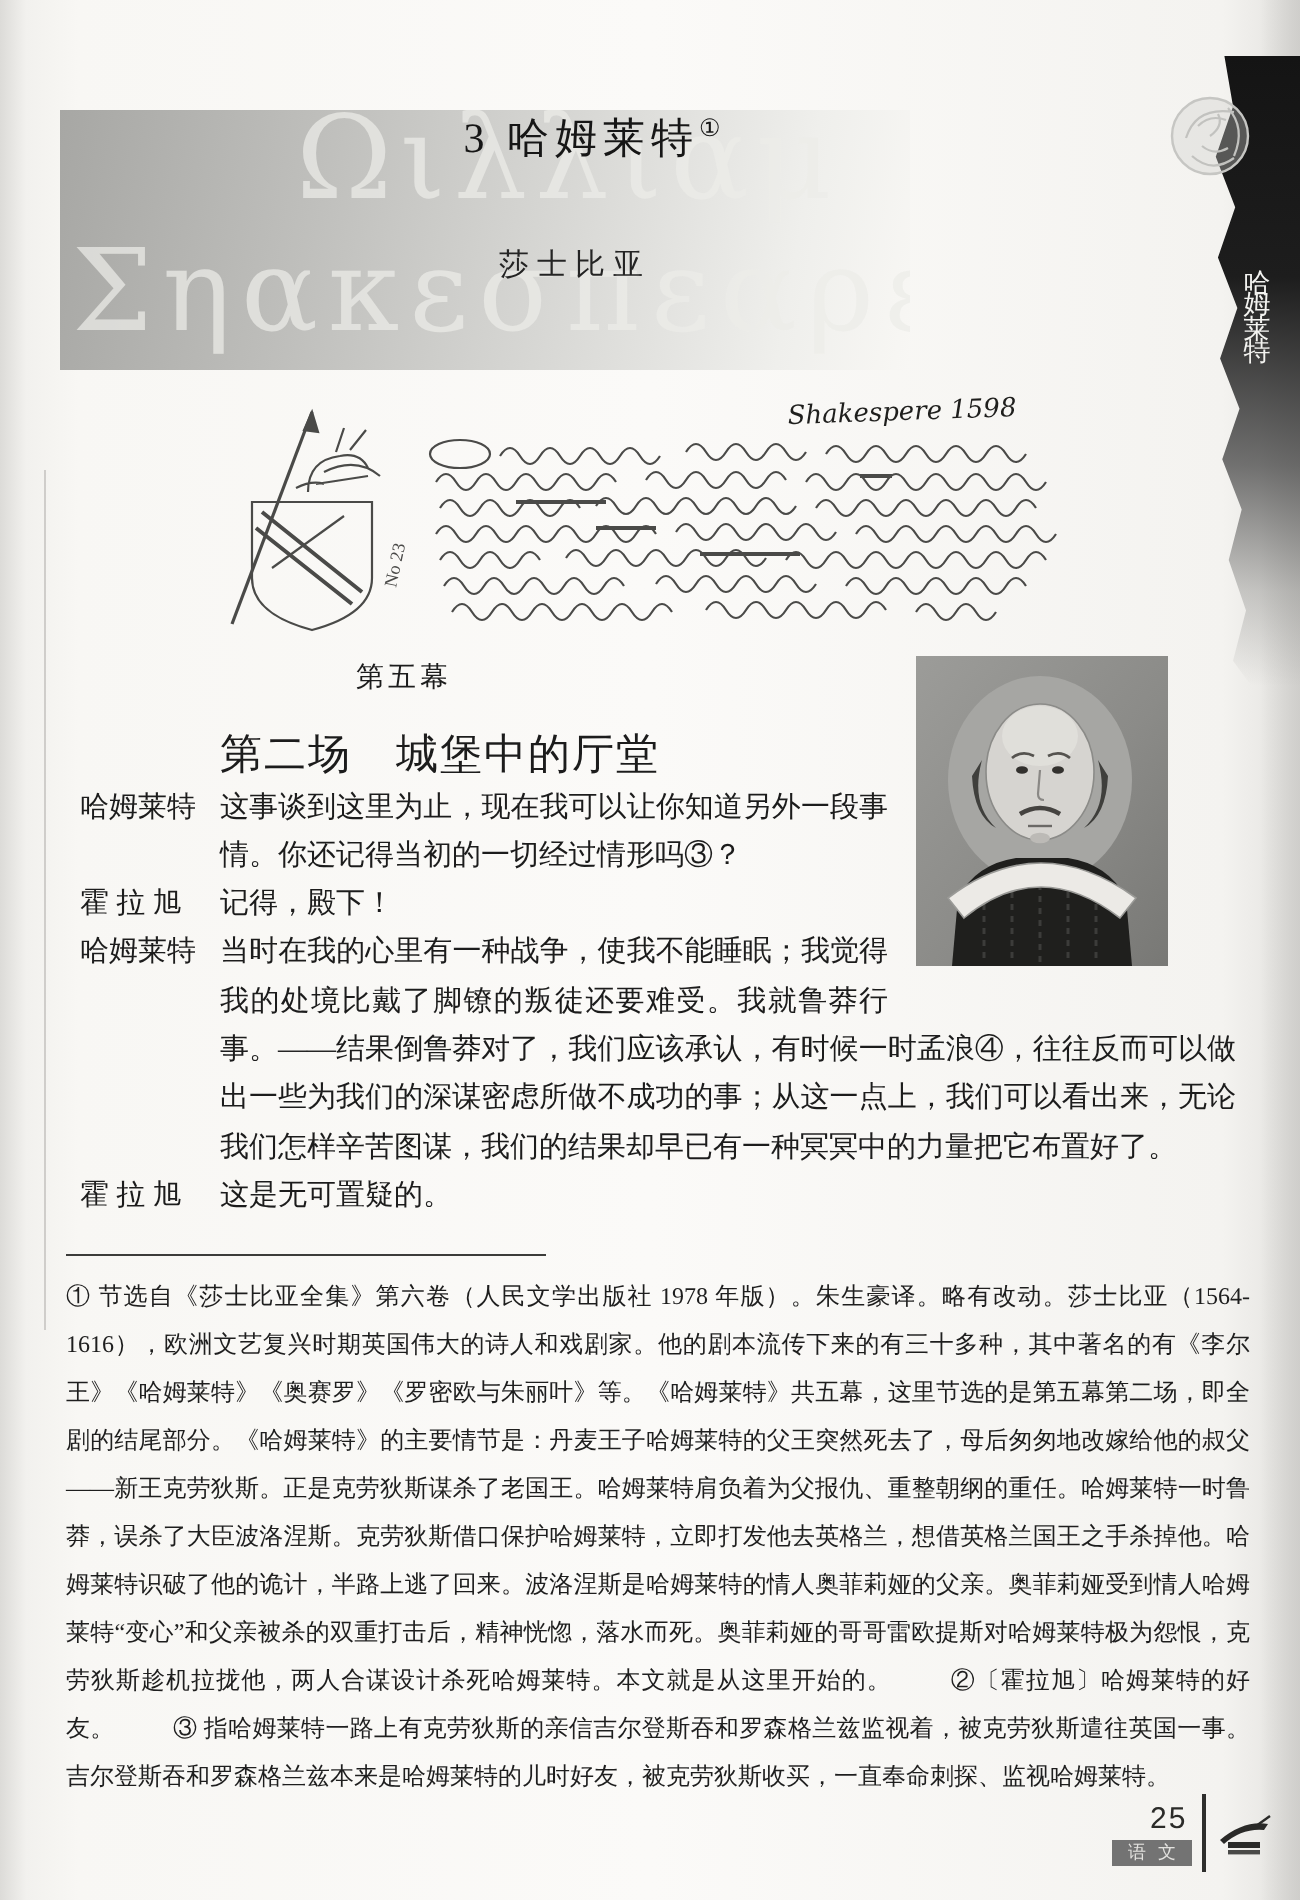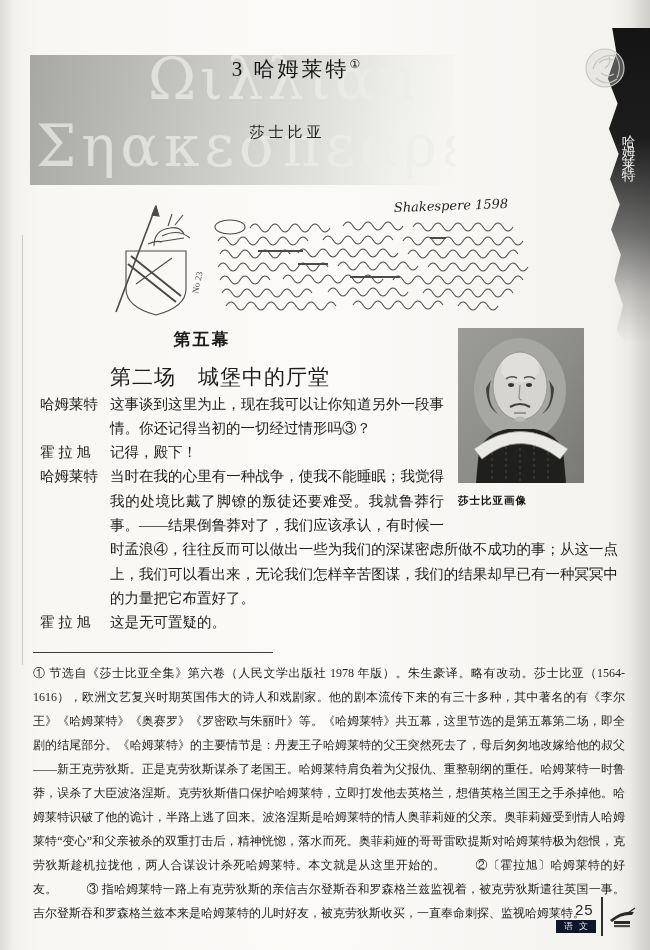--- a/index.html
+++ b/index.html
@@ -35,36 +35,36 @@
 
   
   .manuscript{position:absolute;left:98px;top:196px;width:438px;height:128px;}
   .manuscript svg{width:100%;height:100%;}
 
   
   .flow{position:absolute;left:40px;top:326px;width:578px;font-size:14.5px;line-height:24.3px;text-align:justify;}
   .portrait-figure{float:right;width:126px;margin:2px 34px 6px 14px;}
   .portrait-figure svg{width:126px;height:155px;display:block;}
   .portrait-caption{font-size:10.5px;font-weight:bold;margin-top:6px;letter-spacing:1px;color:#111;}
-  .act-heading{text-align:center;font-size:17px;font-weight:bold;letter-spacing:2px;margin:2px 0 13px;transform:translateX(-40px);}
+  .act-heading{text-align:center;font-size:14px;font-weight:normal;letter-spacing:2px;margin:2px 0 13px;transform:translateX(-40px);}
   .scene-heading{text-align:center;font-size:21px;letter-spacing:1px;margin:0 0 2px;transform:translateX(-22px);}
   .stage-direction{margin:0 0 7px 70px;}
   .dialogue-row{padding-left:70px;text-indent:-70px;margin:0;}
   .speaker{display:inline-block;width:70px;text-indent:0;white-space:pre;}
 
   
   .footnote-divider{width:240px;border-top:1px solid #3c3c3a;margin:17px 0 8px -7px;clear:none;}
   .footnotes{margin-left:-7px;width:592px;font-size:12px;line-height:24px;text-align:justify;color:#1e1e1e;}
   .fnote{margin-right:26px;}
   .fnote:last-child{margin-right:0;}
 
   
   .page-number{position:absolute;left:563px;top:901px;font-size:15px;letter-spacing:1px;color:#2b2b29;
     font-family:"Liberation Sans","DejaVu Sans",sans-serif;margin-left:12px;}
-  .subject-badge{position:absolute;left:556px;top:920px;width:40px;height:13px;background:#0f172a;
+  .subject-badge{position:absolute;left:556px;top:920px;width:40px;height:13px;background:#737373;
     color:#e3e2df;font-size:9px;line-height:13px;text-align:center;letter-spacing:6px;text-indent:6px;
     font-family:"Liberation Sans","DejaVu Sans",sans-serif;}
   .footer-divider{position:absolute;left:601px;top:897px;width:2px;height:39px;background:#2e2e2c;}
   .publisher-logo{position:absolute;left:608px;top:906px;width:28px;height:24px;}
 </style>
 </head>
 <body>
 
 <div class="page-edge-right"></div>
 <div class="crease-line"></div>
@@ -134,21 +134,20 @@
       <ellipse cx="62" cy="58" rx="27" ry="34" fill="#d6d4d0" stroke="#8b8b88" stroke-width=".8"></ellipse>
       <ellipse cx="62" cy="40" rx="19" ry="15" fill="#e2e0dc" opacity=".85"></ellipse>
       <path d="M48 51 q5 -4 11 -1 M66 50 q6 -3 11 1" stroke="#55534f" stroke-width="1.4" fill="none"></path>
       <ellipse cx="53" cy="57" rx="3" ry="1.9" fill="#33312e"></ellipse>
       <ellipse cx="71" cy="57" rx="3" ry="1.9" fill="#33312e"></ellipse>
       <path d="M62 57 L61 69 q0 3 3 3" stroke="#8a8885" stroke-width="1.1" fill="none"></path>
       <path d="M52 79 q10 -6 20 0" stroke="#454340" stroke-width="2.2" fill="none"></path>
       <path d="M56 85 h12" stroke="#6b6966" stroke-width="1.2"></path>
       <ellipse cx="62" cy="91" rx="5" ry="2.6" fill="#bcbab6"></ellipse>
     </svg>
-    <div class="portrait-caption">莎士比亚画像</div>
   </div>
 
   <div class="act-heading">第五幕</div>
   <div class="scene-heading">第二场　城堡中的厅堂</div>
 
   <p class="dialogue-row"><span class="speaker">哈姆莱特</span><span>这事谈到这里为止，现在我可以让你知道另外一段事情。你还记得当初的一切经过情形吗③？</span></p>
   <p class="dialogue-row"><span class="speaker">霍 拉 旭</span><span>记得，殿下！</span></p>
   <p class="dialogue-row"><span class="speaker">哈姆莱特</span><span>当时在我的心里有一种战争，使我不能睡眠；我觉得我的处境比戴了脚镣的叛徒还要难受。我就鲁莽行事。——结果倒鲁莽对了，我们应该承认，有时候一时孟浪④，往往反而可以做出一些为我们的深谋密虑所做不成功的事；从这一点上，我们可以看出来，无论我们怎样辛苦图谋，我们的结果却早已有一种冥冥中的力量把它布置好了。</span></p>
   <p class="dialogue-row"><span class="speaker">霍 拉 旭</span><span>这是无可置疑的。</span></p>
 

